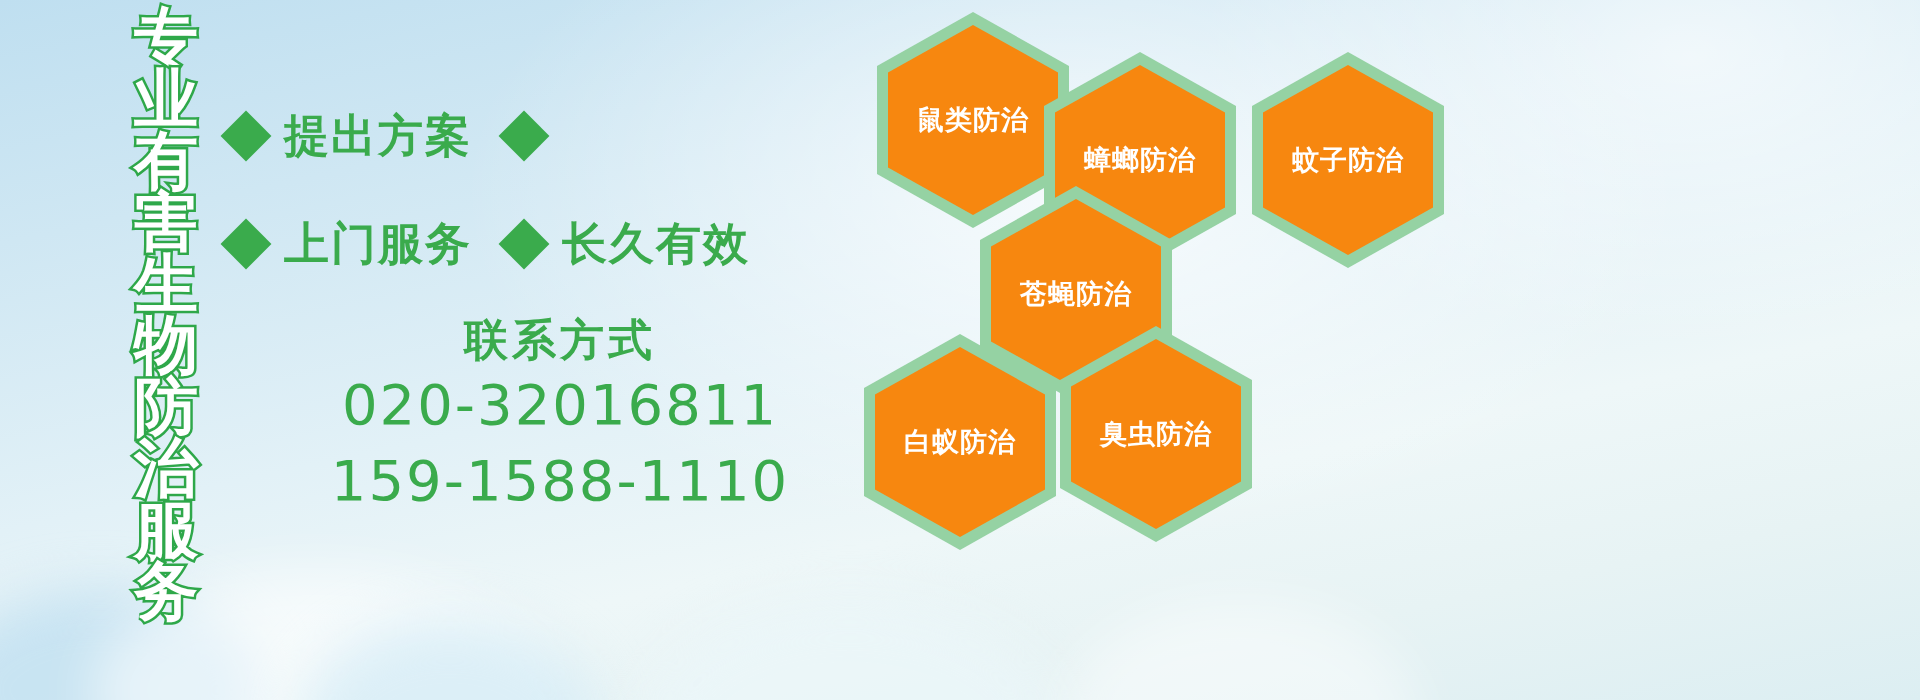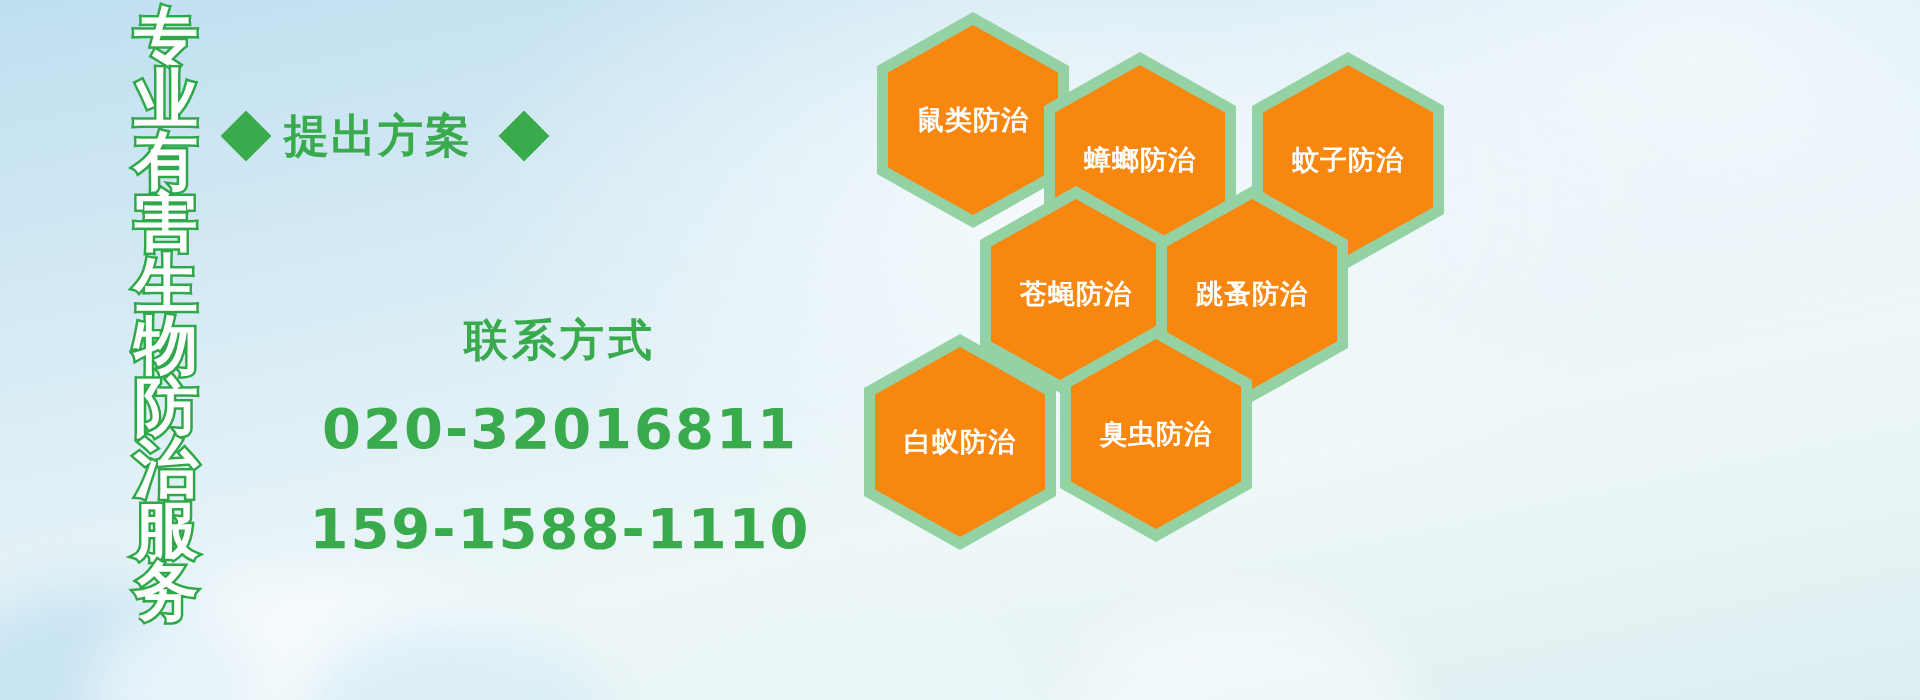--- a/index.html
+++ b/index.html
@@ -60,21 +60,21 @@
   }
   .feature-label { letter-spacing:2px; }
   .feature-gap { width:34px; flex:0 0 auto; }
 
   
   #contact {
     position:absolute; left:300px; top:312px; width:520px;
     text-align:center; color:#3aab4c;
   }
   #contact-title { font-size:44px; font-weight:bold; letter-spacing:4px; line-height:1.25; }
-  .phone { font-size:56px; font-weight:700; letter-spacing:2px; line-height:1.35;margin-top:24px; }
+  .phone { font-size:56px; font-weight:400; letter-spacing:2px; line-height:1.35; }
 
   
   #honeycomb { position:absolute; left:860px; top:4px; width:600px; height:560px; }
   .hex-cell {
     position:absolute;
     width:192px; height:216px;
   }
   .hex {
     position:absolute; inset:0;
     clip-path:polygon(50% 0%, 100% 25%, 100% 75%, 50% 100%, 0% 75%, 0% 25%);
@@ -122,20 +122,31 @@
     <div class="feature-row">
       <span class="feature-item">
         <span class="diamond"></span>
         <span class="feature-label">提出方案</span>
       </span>
       <span class="feature-gap"></span>
       <span class="feature-item">
         <span class="diamond"></span>
       </span>
     </div>
+    <div class="feature-row">
+      <span class="feature-item">
+        <span class="diamond"></span>
+        <span class="feature-label">上门服务</span>
+      </span>
+      <span class="feature-gap"></span>
+      <span class="feature-item">
+        <span class="diamond"></span>
+        <span class="feature-label">长久有效</span>
+      </span>
+    </div>
   </div>
 
   <div id="contact">
     <div id="contact-title">联系方式</div>
     <div class="phone">020-32016811</div>
     <div class="phone">159-1588-1110</div>
   </div>
 
   <div id="honeycomb">
 
@@ -164,27 +175,20 @@
     </div>
 
     <div class="hex-cell" style="left:100px; top:182px;margin-left:20px;">
       <div class="hex">
         <div class="hex-inner">
           <span class="hex-label">苍蝇防治</span>
         </div>
       </div>
     </div>
 
-    <div class="hex-cell" style="left:296px; top:182px;">
-      <div class="hex">
-        <div class="hex-inner">
-          <span class="hex-label">跳蚤防治</span>
-        </div>
-      </div>
-    </div>
 
     <div class="hex-cell" style="left:4px;   top:330px;">
       <div class="hex">
         <div class="hex-inner">
           <span class="hex-label">白蚁防治</span>
         </div>
       </div>
     </div>
 
     <div class="hex-cell" style="left:200px; top:322px;">

